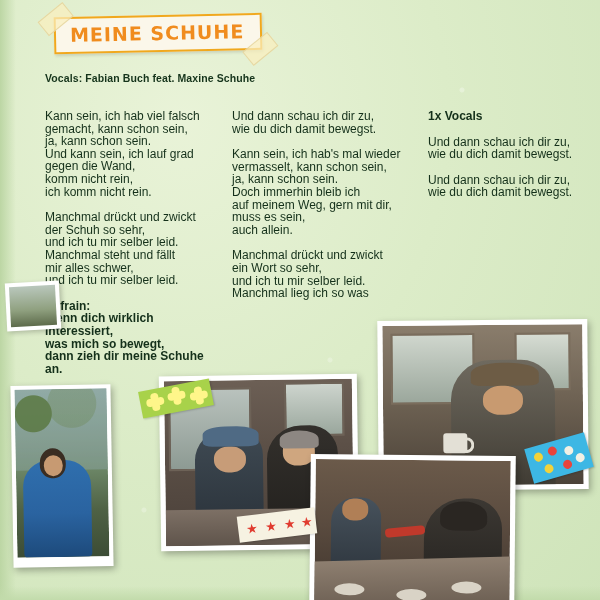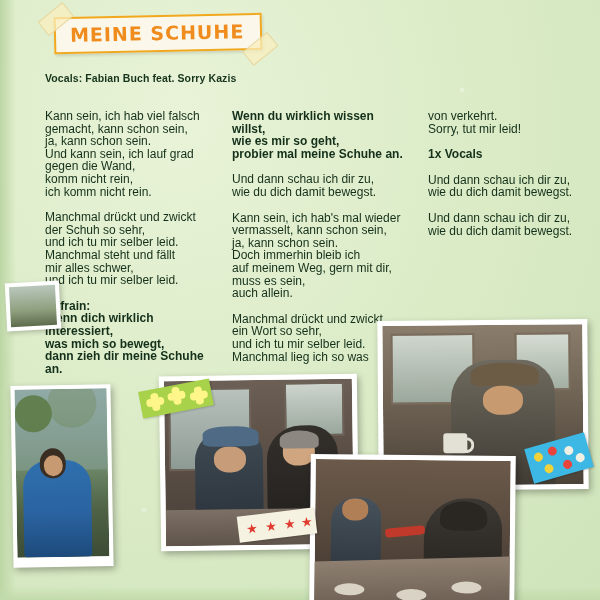--- a/index.html
+++ b/index.html
@@ -346,21 +346,21 @@
   <div class="bottom-edge"></div>
 
   <div class="title-wrap">
     <div class="title-tape t1"></div>
     <div class="title-tape t2"></div>
     <div class="title-box">
       <div class="title-text">MEINE SCHUHE</div>
     </div>
   </div>
 
-  <div class="credits">Vocals: Fabian Buch feat. Sorry Kazis</div>
+  <div class="credits">Vocals: Fabian Buch feat. Maxine Schuhe</div>
 
   <div class="col col-1">
     <p style="white-space: pre-line;">Kann sein, ich hab viel falsch
 gemacht, kann schon sein,
 ja, kann schon sein.
 Und kann sein, ich lauf grad
 gegen die Wand,
 komm nicht rein,
 ich komm nicht rein.</p>
     <p style="white-space: pre-line;">Manchmal drückt und zwickt
@@ -369,41 +369,36 @@
 Manchmal steht und fällt
 mir alles schwer,
 und ich tu mir selber leid.</p>
     <p class="refrain-head tight">Refrain:</p>
     <p class="bold" style="white-space: pre-line;">Wenn dich wirklich interessiert,
 was mich so bewegt,
 dann zieh dir meine Schuhe an.</p>
   </div>
 
   <div class="col col-2">
-    <p class="bold" style="white-space: pre-line;">Wenn du wirklich wissen willst,
-wie es mir so geht,
-probier mal meine Schuhe an.</p>
     <p style="white-space: pre-line;">Und dann schau ich dir zu,
 wie du dich damit bewegst.</p>
     <p style="white-space: pre-line;">Kann sein, ich hab's mal wieder
 vermasselt, kann schon sein,
 ja, kann schon sein.
 Doch immerhin bleib ich
 auf meinem Weg, gern mit dir,
 muss es sein,
 auch allein.</p>
     <p style="white-space: pre-line;">Manchmal drückt und zwickt
 ein Wort so sehr,
 und ich tu mir selber leid.
 Manchmal lieg ich so was</p>
   </div>
 
   <div class="col col-3">
-    <p style="white-space: pre-line;">von verkehrt.
-Sorry, tut mir leid!</p>
     <p class="bold">1x Vocals</p>
     <p style="white-space: pre-line;">Und dann schau ich dir zu,
 wie du dich damit bewegst.</p>
     <p style="white-space: pre-line;">Und dann schau ich dir zu,
 wie du dich damit bewegst.</p>
   </div>
 
   <div class="photo-corner">
     <div class="pc-art"></div>
   </div>

